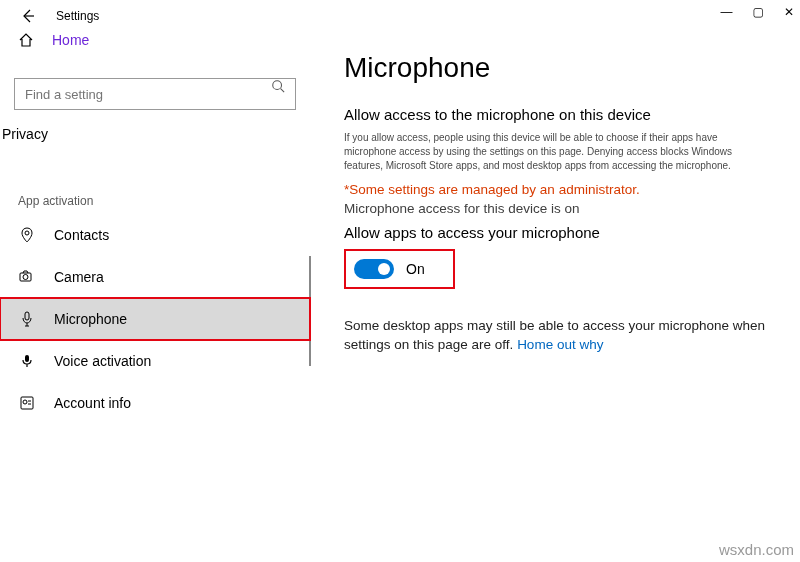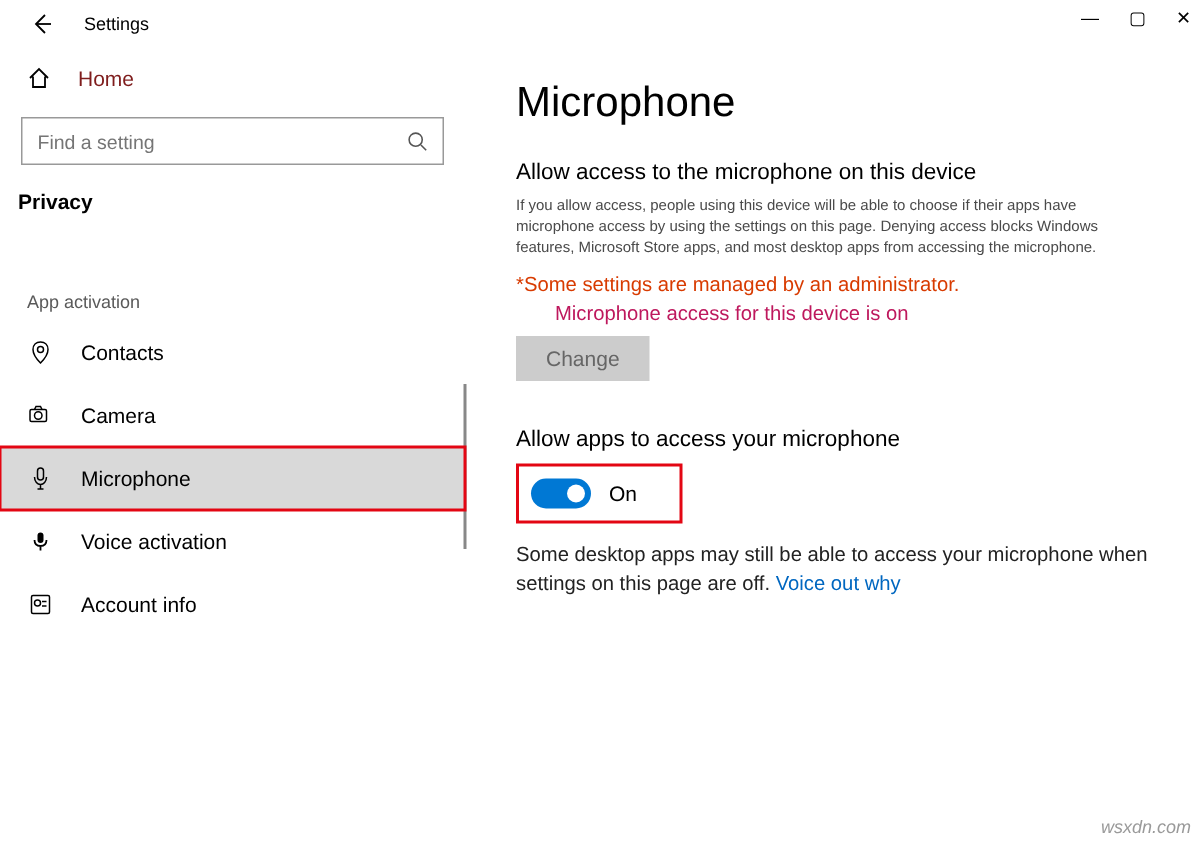--- a/index.html
+++ b/index.html
@@ -7,47 +7,47 @@
 
     .titlebar { height: 32px; display: flex; align-items: center; padding-left: 18px; }
     .titlebar .back { width: 20px; display: flex; align-items: center; justify-content: center; margin-right: 18px; }
     .titlebar .title { font-size: 12px; color: #000; }
     .window-controls { position: absolute; top: 6px; right: 6px; display: flex; gap: 20px; }
     .window-controls span { font-size: 12px; font-family: "Segoe UI Symbol", sans-serif; line-height: 1; }
 
     .app { display: flex; height: calc(100% - 32px); }
 
     .sidebar { width: 310px; background: #fff; position: relative; }
-    .home-row { display: flex; align-items: center; height: 40px; padding-left: 18px; gap: 18px; font-size: 14px; color: #7f1d1d; }
+    .home-row { display: flex; height: 40px; padding-left: 18px; gap: 18px; font-size: 14px; color: #6d28d9; }
     .search-wrap { margin: 6px 14px 14px 14px; }
-    .search { width: 100%; height: 32px; border: 1px solid #999; display: flex; align-items: center; padding: 0 10px; justify-content: space-between; }
+    .search { width: 100%; height: 32px; border: 1px solid #999; display: flex; padding: 0 10px; justify-content: space-between; }
     .search input { border: none; outline: none; font-size: 13px; flex: 1; background: transparent; }
-    .privacy-hdr { font-size: 14px; font-weight: 700; padding: 2px 18px 24px 12px; color: #000; }
+    .privacy-hdr { font-size: 14px; font-weight: 400; padding: 2px 18px 24px 2px; color: #000; }
     .section-hdr { font-size: 12px; color: #5a5a5a; padding: 10px 18px 6px 18px; }
 
     .nav-item { display: flex; align-items: center; height: 42px; padding-left: 18px; gap: 18px; font-size: 14px; color: #000; cursor: pointer; position: relative; }
     .nav-item .icon { width: 18px; display: flex; align-items: center; justify-content: center; }
     .nav-item.selected { background: #d9d9d9; }
     .nav-item.highlight { outline: 2px solid #e30613; outline-offset: -1px; }
     .vbar { position: absolute; width: 2px; background: #888; right: -1px; }
 
     .content { flex: 1; padding: 20px 34px 8px 34px; overflow: hidden; color: #000; }
     .h1 { font-size: 28px; font-weight: 350; margin-bottom: 22px; }
     .h2 { font-size: 15px; font-weight: 400; margin-bottom: 8px; }
     .body-text { font-size: 10px; color: #4a4a4a; line-height: 1.38; margin-bottom: 10px; }
     .admin-note { font-size: 13.5px; color: #d83b01; margin-bottom: 4px; }
-    .status-line { font-size: 13.5px; color: #be185d; margin-bottom: 8px; margin-left: 26px; }
+    .status-line { font-size: 13.5px; color: #404040; margin-bottom: 8px; }
     .change-btn { background: #ccc; border: none; color: #666; font-size: 14px; padding: 7px 20px; margin-bottom: 30px; cursor: pointer; }
-    .toggle-wrap { display: inline-flex; align-items: center; gap: 12px; border: 2px solid #e30613; padding: 8px 28px 8px 8px; margin-bottom: 12px; }
+    .toggle-wrap { display: inline-flex; align-items: center; gap: 12px; border: 2px solid #e30613; padding: 8px 28px 8px 8px; margin-bottom: 28px; }
     .toggle { width: 40px; height: 20px; border-radius: 10px; background: #0078d4; position: relative; }
     .toggle::after { content: ""; position: absolute; width: 12px; height: 12px; border-radius: 50%; background: #fff; top: 4px; right: 4px; }
     .toggle-label { font-size: 14px; }
     .footer-text { font-size: 13.5px; color: #222; line-height: 1.35; }
     .footer-text a { color: #0067c0; text-decoration: none; }
-    .watermark { position: absolute; right: 6px; bottom: 4px; font-size: 12px; color: #9a9a9a; font-style: italic; }
+    .watermark { position: absolute; right: 6px; bottom: 4px; font-size: 15px; color: #9a9a9a; }
 
     svg { display: block; }
   </style>
 </head>
 <body>
 
 <div class="titlebar">
   <span class="back">
     <svg width="16" height="16" viewBox="0 0 16 16">
         <path d="M10 2 L4 8 L10 14" stroke="#000" stroke-width="1.2" fill="none"></path>
@@ -145,28 +145,27 @@
 
   </div>
 
   <div class="content">
     <div class="h1">Microphone</div>
 
     <div class="h2">Allow access to the microphone on this device</div>
     <div class="body-text">If you allow access, people using this device will be able to choose if their apps have microphone access by using the settings on this page. Denying access blocks Windows features, Microsoft Store apps, and most desktop apps from accessing the microphone.</div>
     <div class="admin-note">*Some settings are managed by an administrator.</div>
     <div class="status-line">Microphone access for this device is on</div>
-    <button class="change-btn">Change</button>
 
     <div class="h2">Allow apps to access your microphone</div>
 
     <div class="toggle-wrap">
       <div class="toggle"></div>
       <span class="toggle-label">On</span>
     </div>
 
     <div class="footer-text">
-      <span>Some desktop apps may still be able to access your microphone when settings on this page are off. </span><a href="#">Voice out why</a>
+      <span>Some desktop apps may still be able to access your microphone when settings on this page are off. </span><a href="#">Home out why</a>
     </div>
   </div>
 </div>
 
 <div class="watermark">wsxdn.com</div>
 
 </body></html>

